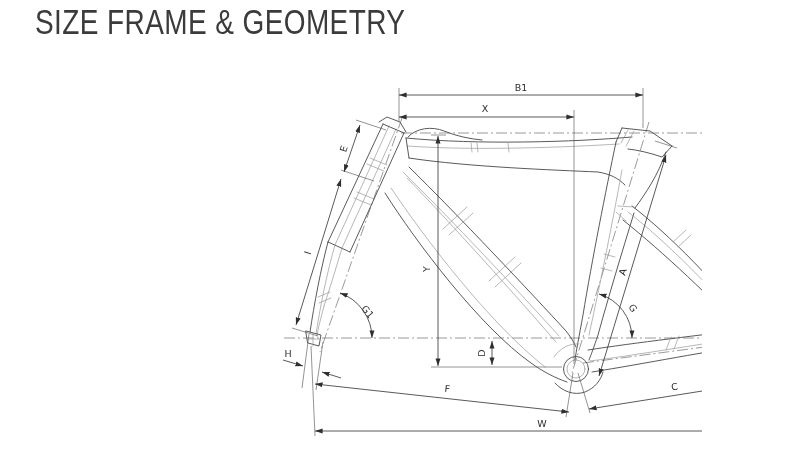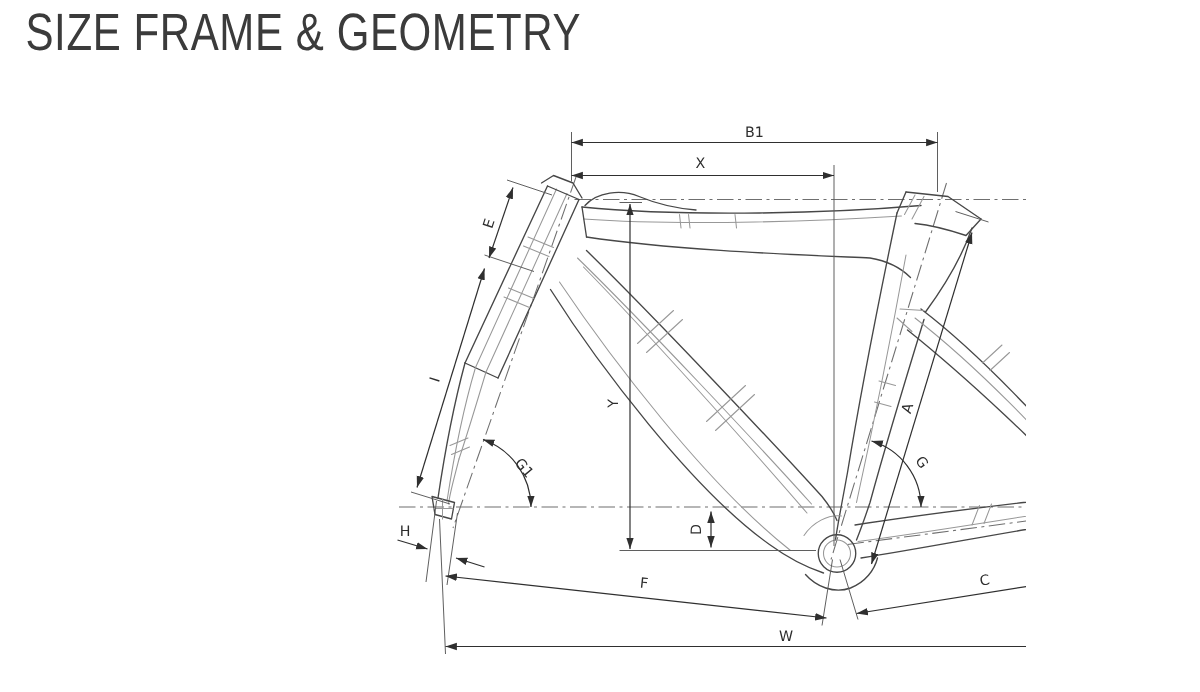--- a/index.html
+++ b/index.html
@@ -1,17 +1,17 @@
 <!DOCTYPE html>
 <html><head>
 <meta charset="utf-8">
 <style>
   html,body{margin:0;padding:0;background:#fff;}
   .stage{position:relative;width:684px;height:461px;background:#ffffff;overflow:hidden;
-         font-family:"Liberation Sans",sans-serif;}
+         font-family:"Liberation Sans",sans-serif;margin-left:18px;}
   .page-title{position:absolute;left:17px;top:2px;margin:0;color:#3b3b3b;
          font-size:35px;font-weight:400;letter-spacing:.5px;white-space:nowrap;
          transform:scaleX(.8);transform-origin:left top;
          font-family:"Liberation Sans",sans-serif;}
   svg{position:absolute;left:0;top:0;}
   .fr{stroke:#474747;stroke-width:.9;fill:none;stroke-linecap:round;stroke-linejoin:round;}
   .fr2{stroke:#989898;stroke-width:.7;fill:none;stroke-linecap:round;}
   .ext{stroke:#5a5a5a;stroke-width:.65;fill:none;}
   .dim{stroke:#2f2f2f;stroke-width:.8;fill:none;}
   .cl{stroke:#6f6f6f;stroke-width:.7;fill:none;stroke-dasharray:11 3 2 3;}

